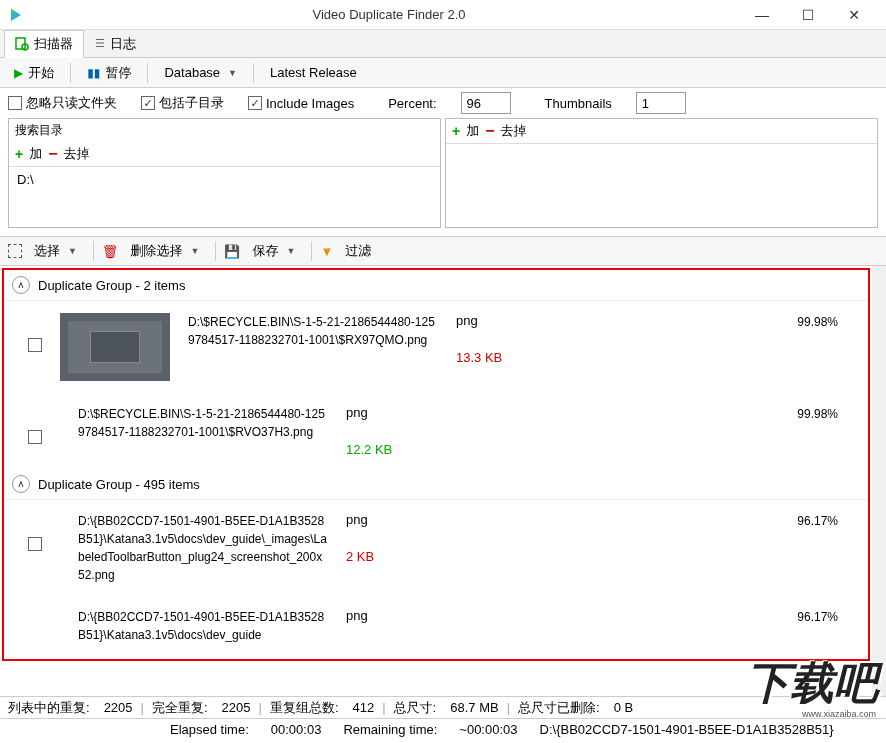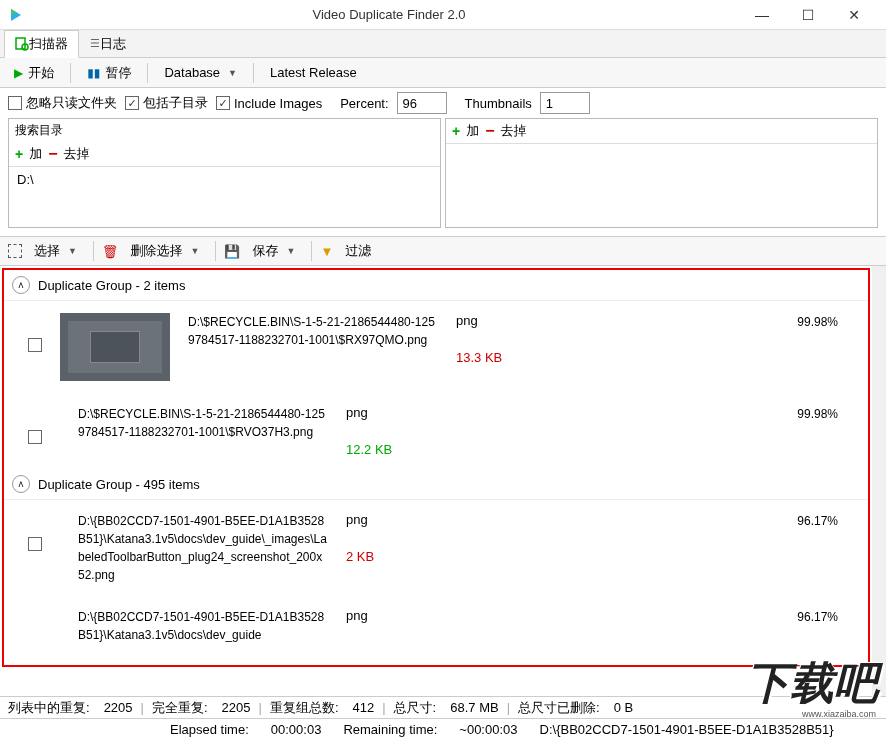--- a/index.html
+++ b/index.html
@@ -5,32 +5,32 @@
     * { box-sizing: border-box; margin: 0; padding: 0; font-family: "Microsoft YaHei", Arial, sans-serif; font-size: 13px; }
     body { background: #fff; width: 886px; height: 743px; overflow: hidden; position: relative; }
     
     .titlebar { height: 30px; display: flex; align-items: center; padding: 0 8px; border-bottom: 1px solid #ddd; }
     .titlebar-icon { width: 16px; height: 16px; margin-right: 6px; }
     .titlebar-title { flex: 1; font-size: 13px; color: #333; text-align: center; }
     .window-controls { display: flex; gap: 18px; padding-right: 10px;}
     .window-btn { width: 28px; height: 22px; display: flex; align-items: center; justify-content: center; color: #333; font-size: 14px; cursor: pointer; }
     
     .tabs { height: 28px; display: flex; background: #f3f3f3; border-bottom: 1px solid #ccc; padding-left: 4px; }
-    .tab { display: flex; align-items: center; padding: 5px 10px; border: 1px solid transparent; cursor: pointer; justify-content: space-between; }
+    .tab { display: flex; align-items: center; padding: 5px 10px; gap: 5px; border: 1px solid transparent; cursor: pointer; justify-content: space-between; }
     .tab.active { background: #fff; border: 1px solid #ccc; border-bottom: 1px solid #fff; margin-bottom: -1px; }
     .tab-icon { width: 14px; height: 14px; }
     
     .toolbar { height: 30px; display: flex; align-items: center; background: #f7f7f7; border-bottom: 1px solid #ccc; padding: 0 6px; gap: 4px; }
     .tb-btn { display: flex; align-items: center; gap: 5px; padding: 3px 8px; cursor: pointer; }
     .sep { width: 1px; height: 20px; background: #ccc; margin: 0 4px; }
     .play-icon { color: #0a0; font-size: 12px; }
     .pause-icon { color: #06a; font-size: 12px; }
     .dropdown-arrow { font-size: 9px; color: #555; margin-left: 3px; }
     
-    .options-row { height: 30px; display: flex; align-items: center; padding: 4px 8px; gap: 8px; }
+    .options-row { height: 30px; display: flex; align-items: center; padding: 4px 8px; gap: 24px; }
     .checkbox-wrap { display: flex; align-items: center; gap: 4px; }
     .checkbox { width: 14px; height: 14px; border: 1px solid #666; display: flex; align-items: center; justify-content: center; font-size: 11px; color: #333; }
     .text-input { border: 1px solid #999; padding: 2px 5px; height: 22px; }
     .input-sm { width: 50px; }
     
     .dirs-row { display: flex; gap: 4px; padding: 0 8px 8px 8px; }
     .dir-panel { flex: 1; border: 1px solid #bbb; display: flex; flex-direction: column; }
     .dir-header { padding: 3px 6px; font-size: 12px; background: #fff; }
     .dir-toolbar { display: flex; align-items: center; gap: 6px; padding: 3px 6px; border-bottom: 1px solid #ddd; }
     .plus { color: #0a0; font-weight: bold; font-size: 14px; }
@@ -224,21 +224,21 @@
     <div class="item-row">
       <div class="item-check"></div>
       <div class="thumb-none"></div>
       <div class="item-path">D:\{BB02CCD7-1501-4901-B5EE-D1A1B3528B51}\Katana3.1v5\docs\dev_guide\_images\LabeledToolbarButton_plug24_screenshot_200x52.png</div>
       <div class="item-info">
         <span>png</span>
         <span class="size-red">2 KB</span>
       </div>
       <div class="item-sim">96.17%</div>
     </div>
-    <div class="item-row" style="padding-bottom:18px;">
+    <div class="item-row" style="padding-bottom:12px;">
       <div class="item-check" style="visibility:hidden;"></div>
       <div class="thumb-none"></div>
       <div class="item-path">D:\{BB02CCD7-1501-4901-B5EE-D1A1B3528B51}\Katana3.1v5\docs\dev_guide</div>
       <div class="item-info">
         <span>png</span>
       </div>
       <div class="item-sim">96.17%</div>
     </div>
 
   </div>

